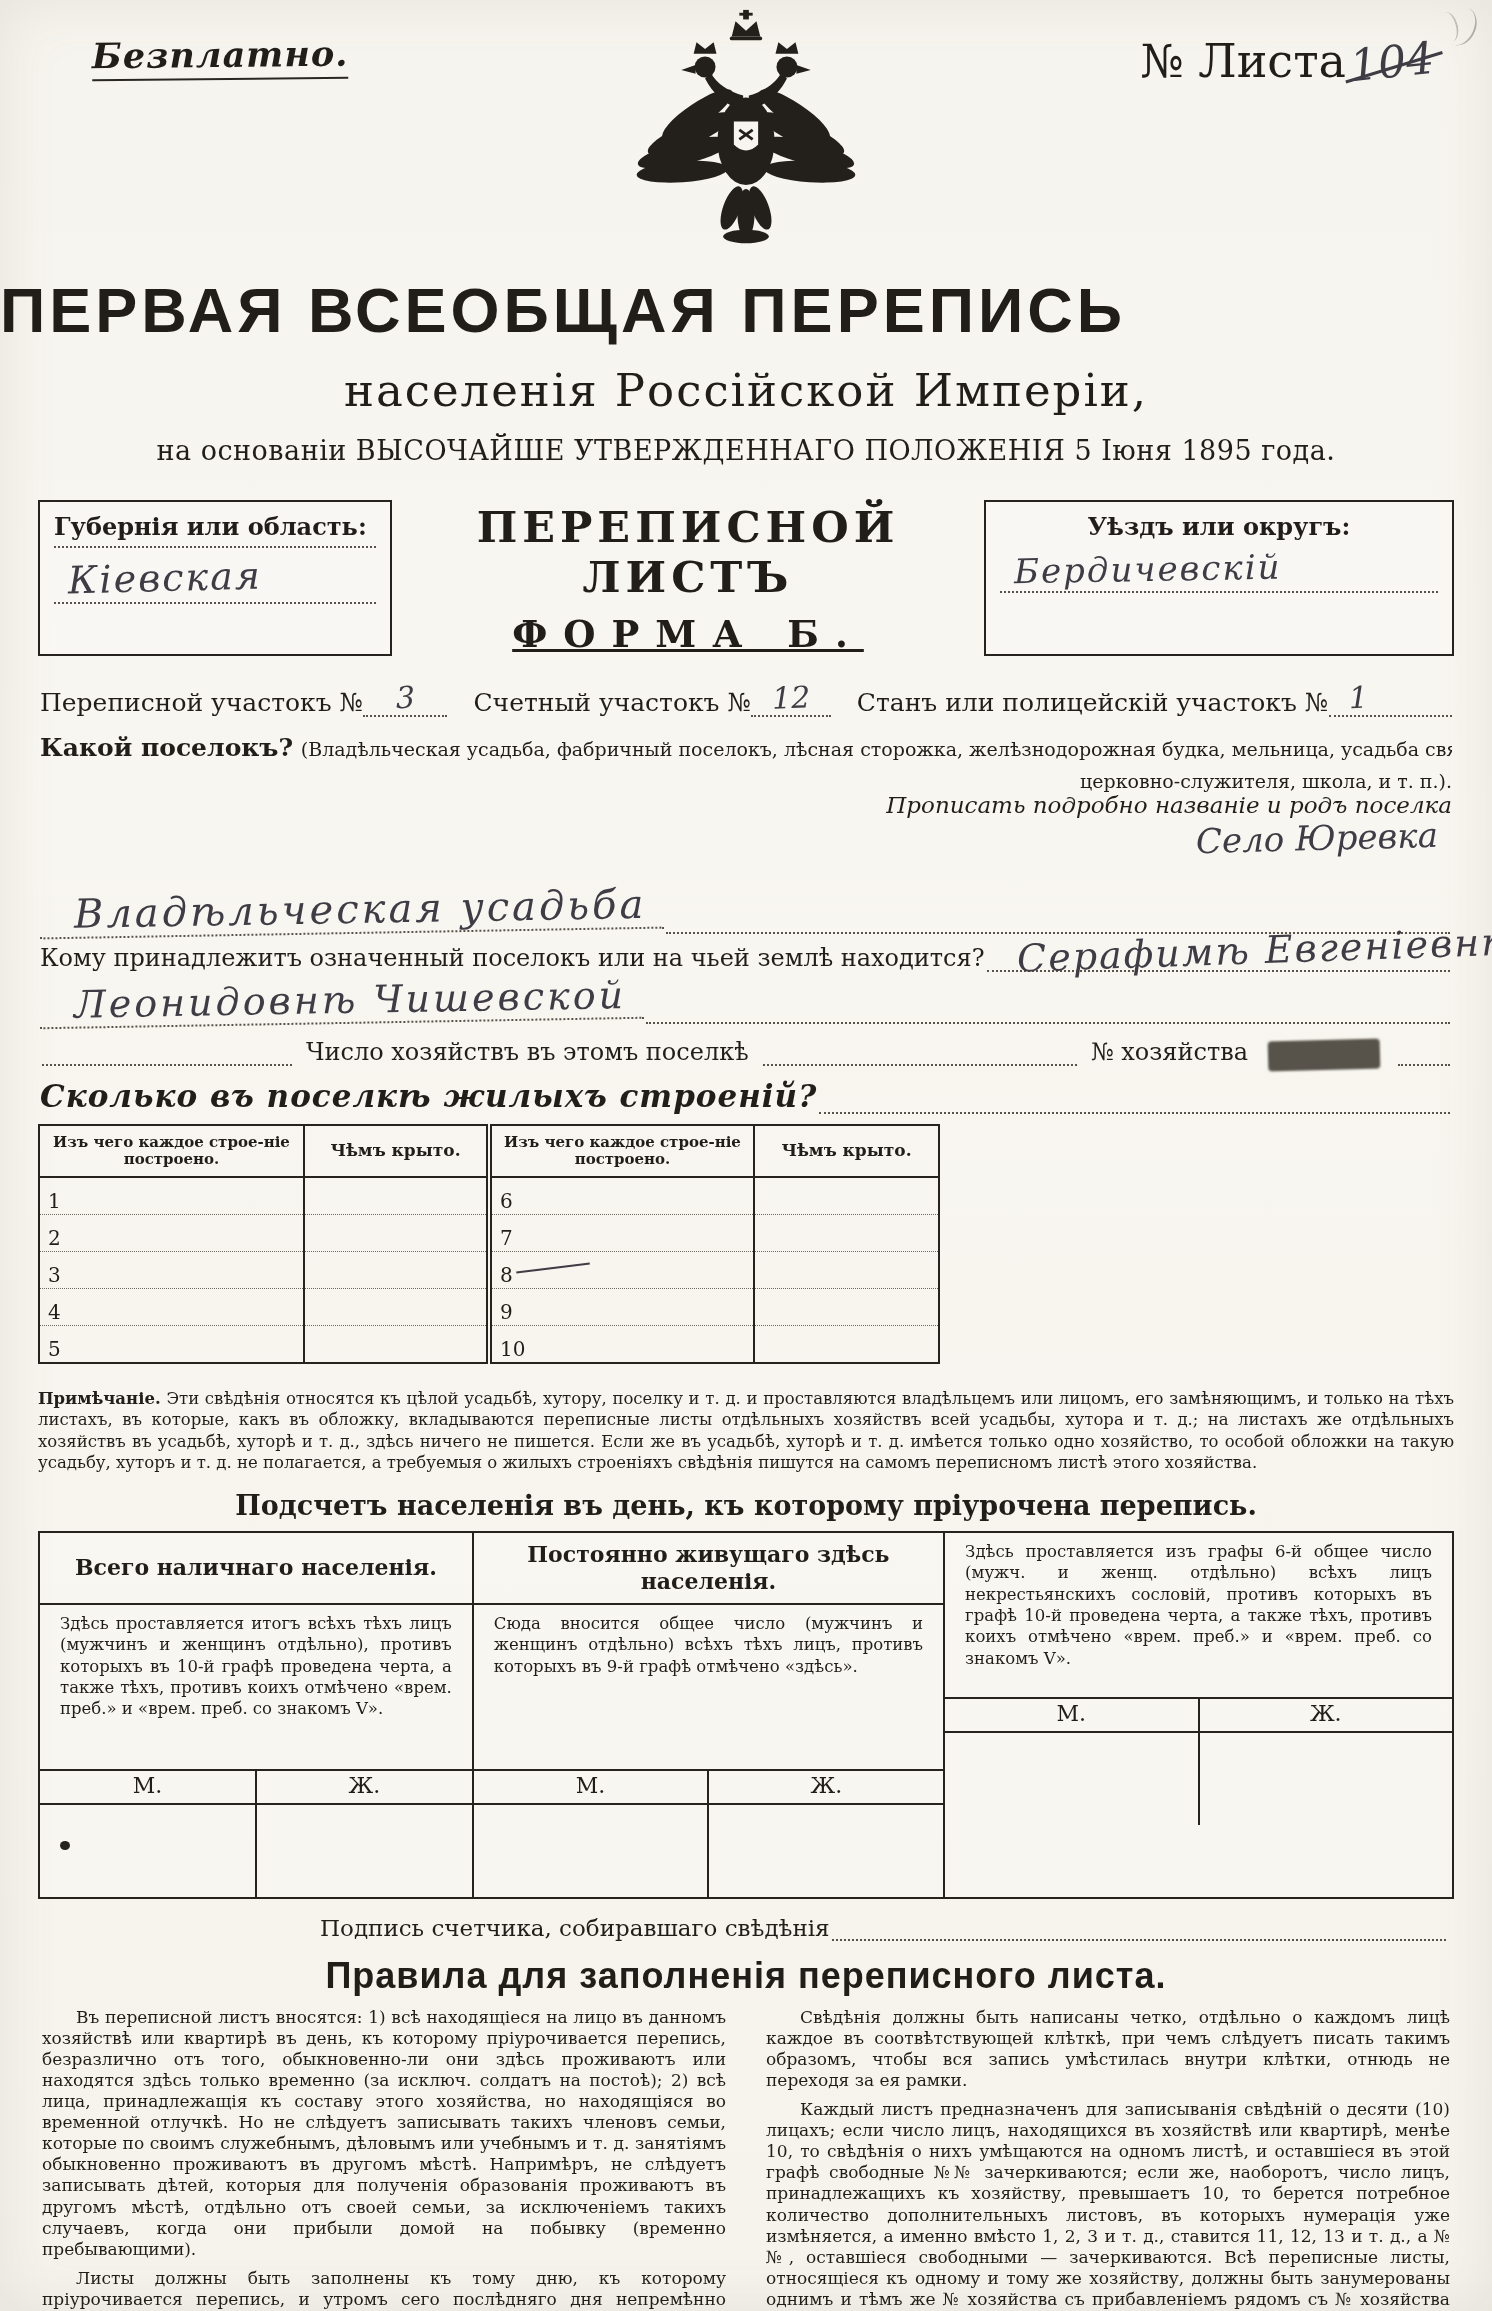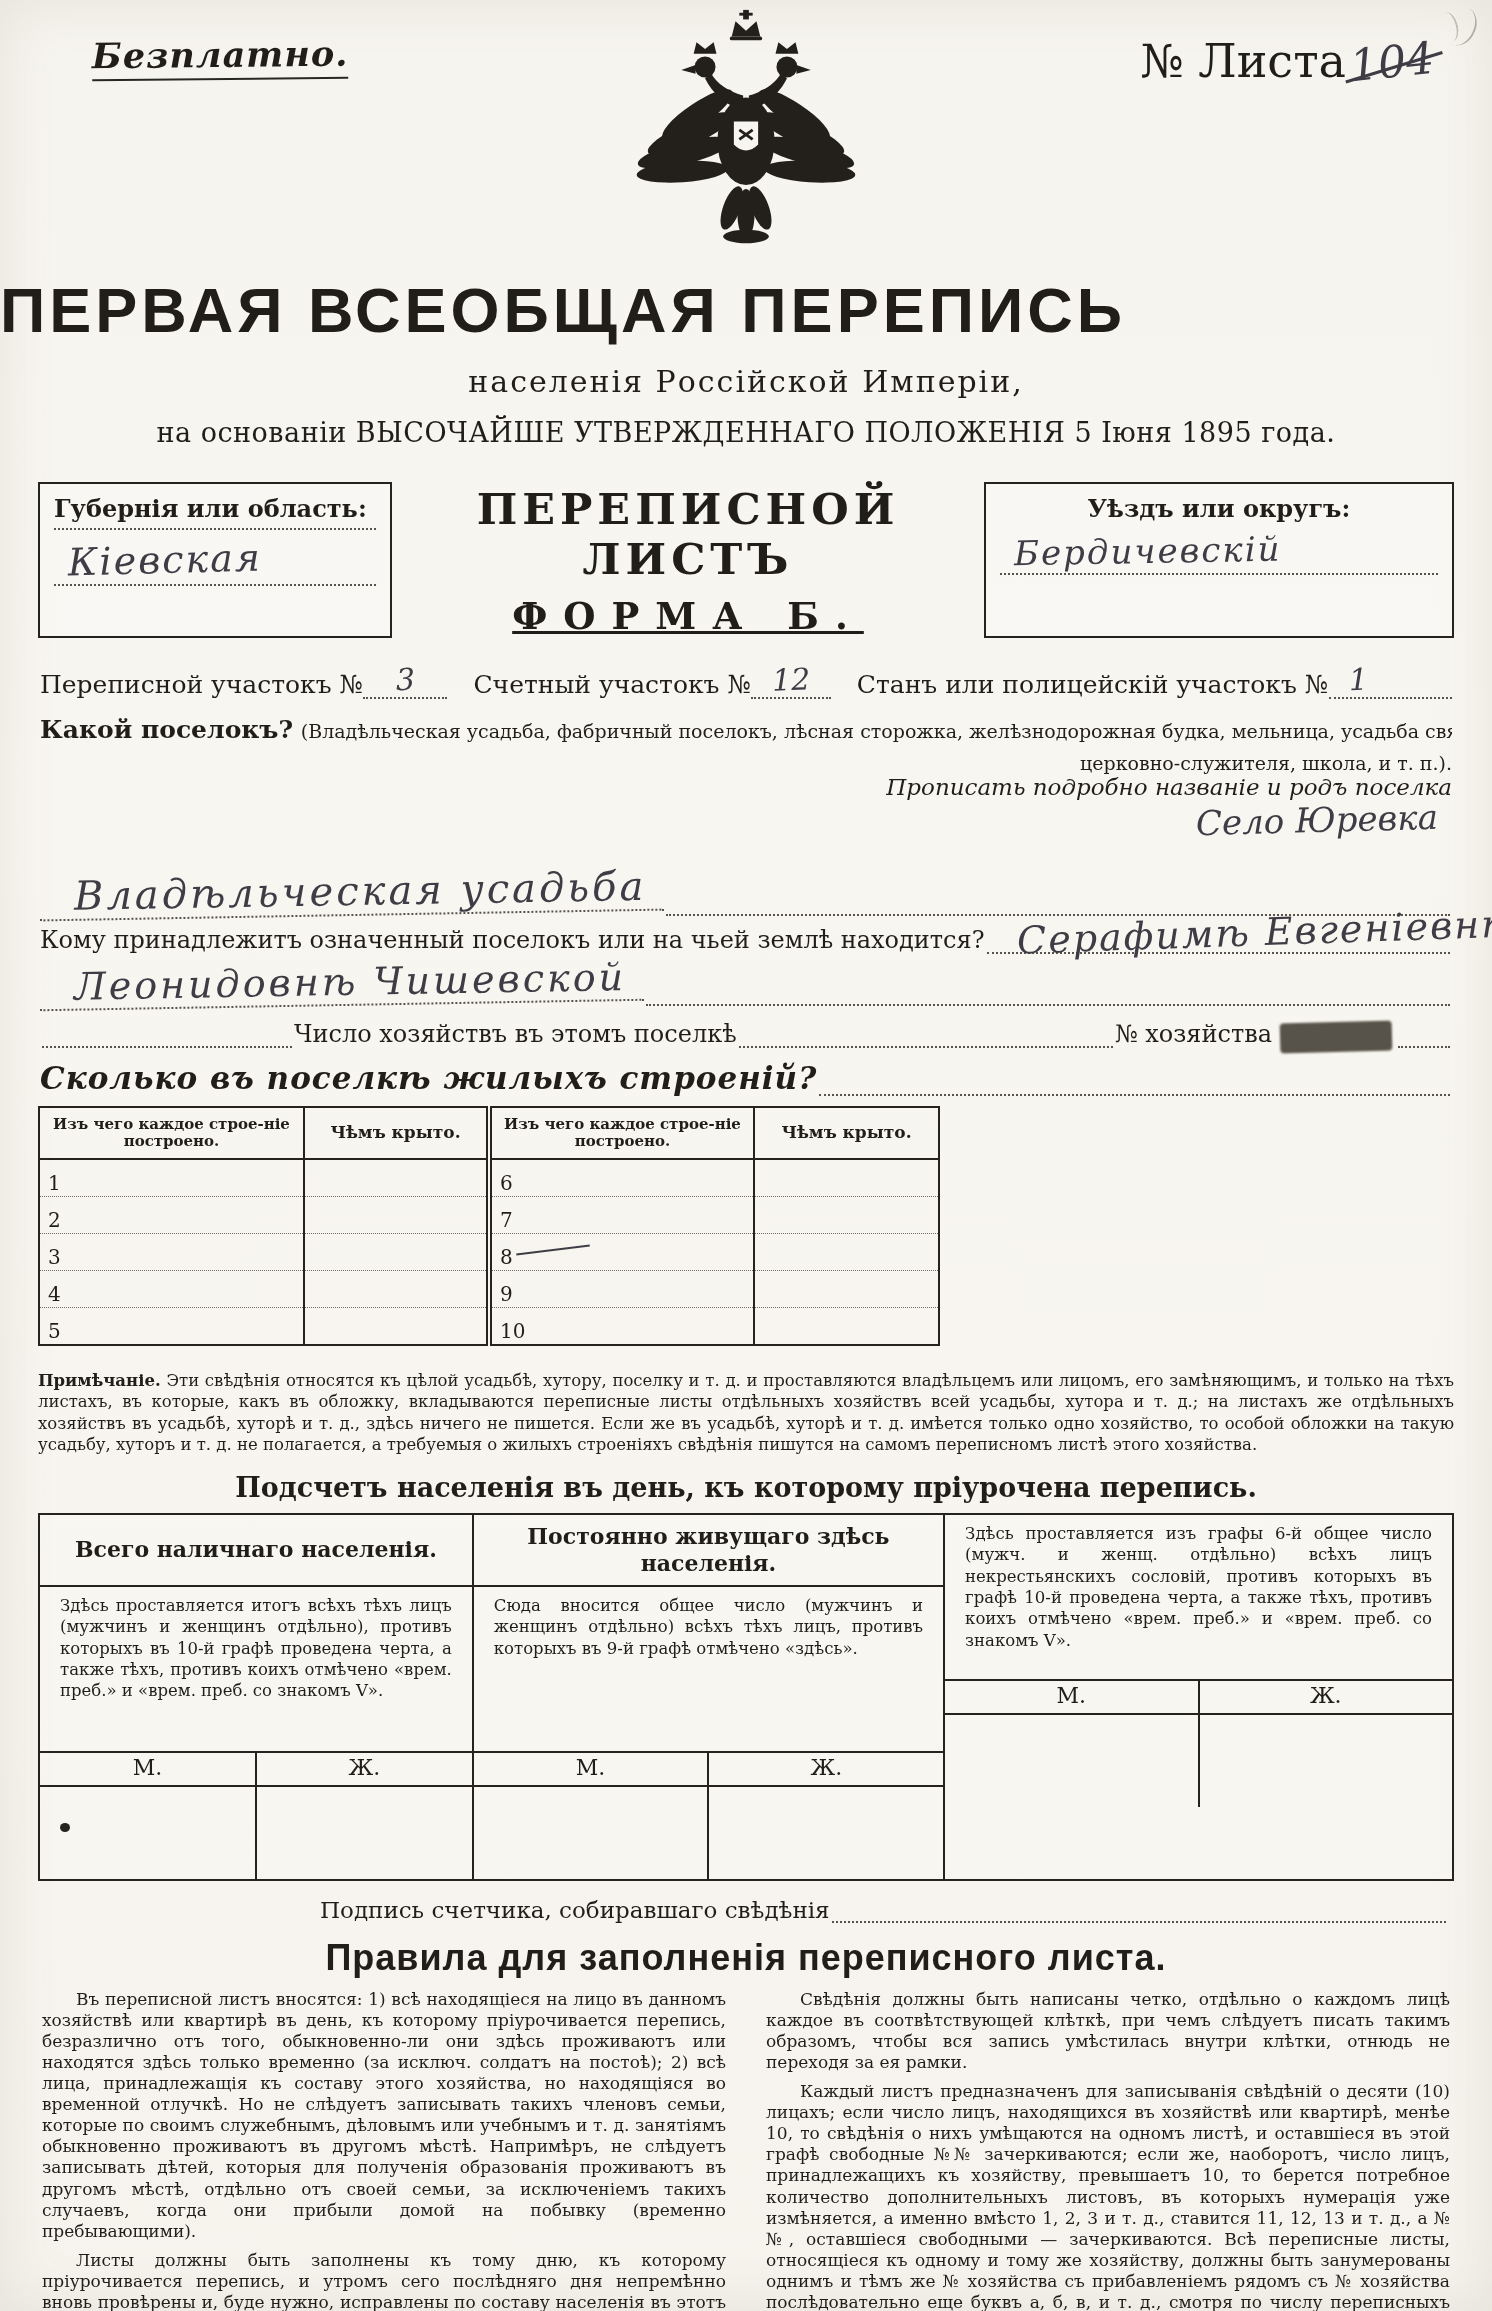--- a/index.html
+++ b/index.html
@@ -18,21 +18,21 @@
   .hand-num{font-size:44px;display:inline-block;transform:rotate(-6deg);position:relative;margin-left:4px;}
   .hand-num::after{content:"";position:absolute;left:-8%;top:58%;width:120%;border-top:3px solid #3f3c45;transform:rotate(-11deg);}
   .scribble{position:absolute;right:16px;top:6px;width:30px;height:40px;border-right:2.5px solid #918c81;
             border-radius:50%;transform:rotate(24deg);opacity:.65;}
   .scribble2{position:absolute;right:34px;top:12px;width:16px;height:30px;border-right:2px solid #918c81;
              border-radius:50%;transform:rotate(-14deg);opacity:.5;}
   .eagle-box{position:absolute;left:50%;top:8px;transform:translateX(-50%);}
   
   .t-main{margin-top:22px;font-family:"Liberation Sans",sans-serif;font-weight:bold;
           font-size:63px;letter-spacing:4px;}
-  .t-sub{text-align:center;margin-top:18px;font-size:30px;letter-spacing:2px;}
+  .t-sub{text-align:center;margin-top:18px;font-size:45px;letter-spacing:2px;}
   .t-basis{text-align:center;margin-top:18px;font-size:27px;letter-spacing:.5px;}
   
   .head-row{display:flex;align-items:stretch;margin:34px 38px 0;gap:18px;}
   .box{border:2.5px solid #26231e;padding:10px 14px 12px;background:rgba(255,255,255,.25);}
   .box-gub{width:322px;}
   .box-uezd{width:438px;}
   .box-label{font-weight:bold;font-size:24px;}
   .box-gub .box-label{border-bottom:2px dotted #57534b;padding-bottom:5px;}
   .box-uezd .box-label{text-align:center;}
   .box-val{border-bottom:2px dotted #57534b;margin-top:8px;padding:0 8px 2px 14px;min-height:40px;}
@@ -53,21 +53,21 @@
   .q-bold{font-weight:bold;font-size:25px;}
   .q-hint{font-size:19px;}
   .qline2{margin:8px 40px 0;font-size:19px;flex-direction:column;}
   .q-instr{font-style:italic;font-size:23px;white-space:nowrap;}
   .hand-vil{font-size:34px;white-space:nowrap;display:inline-block;transform:rotate(-1.5deg);padding:0 14px;}
   .writein{display:flex;align-items:flex-end;margin:6px 40px 0;}
   .hand-xl{font-size:40px;letter-spacing:3px;white-space:nowrap;display:inline-block;transform:rotate(-1deg);
            border-bottom:2px dotted #57534b;padding:0 18px 0 34px;}
   .owner-q{font-size:24px;white-space:nowrap;}
   .hand-own{font-size:38px;letter-spacing:2px;white-space:nowrap;position:absolute;left:30px;bottom:-2px;transform:rotate(-2deg);}
-  .house-row{margin-top:14px;font-size:24px;white-space:nowrap;}
+  .house-row{margin-top:14px;font-size:24px;white-space:nowrap;gap:12px;}
   .smudge{display:inline-block;width:112px;height:30px;background:#57534a;border-radius:4px;
           filter:blur(1.2px);transform:rotate(-1.5deg);margin:0 4px -4px 8px;}
   .bldq-row{margin-top:12px;}
   .bldq{font-weight:bold;font-style:italic;font-size:31px;letter-spacing:1px;white-space:nowrap;}
   
   .bld-wrap{display:flex;margin:10px 38px 0;gap:22px;flex-direction:column;}
   table.bld{border-collapse:collapse;width:900px;table-layout:fixed;flex:none;border:2px solid #26231e;}
   table.bld th{border:2px solid #26231e;font-size:15px;font-weight:bold;padding:3px 6px;line-height:1.15;
                text-align:center;vertical-align:middle;height:44px;}
   table.bld th.roof{font-size:17px;}

